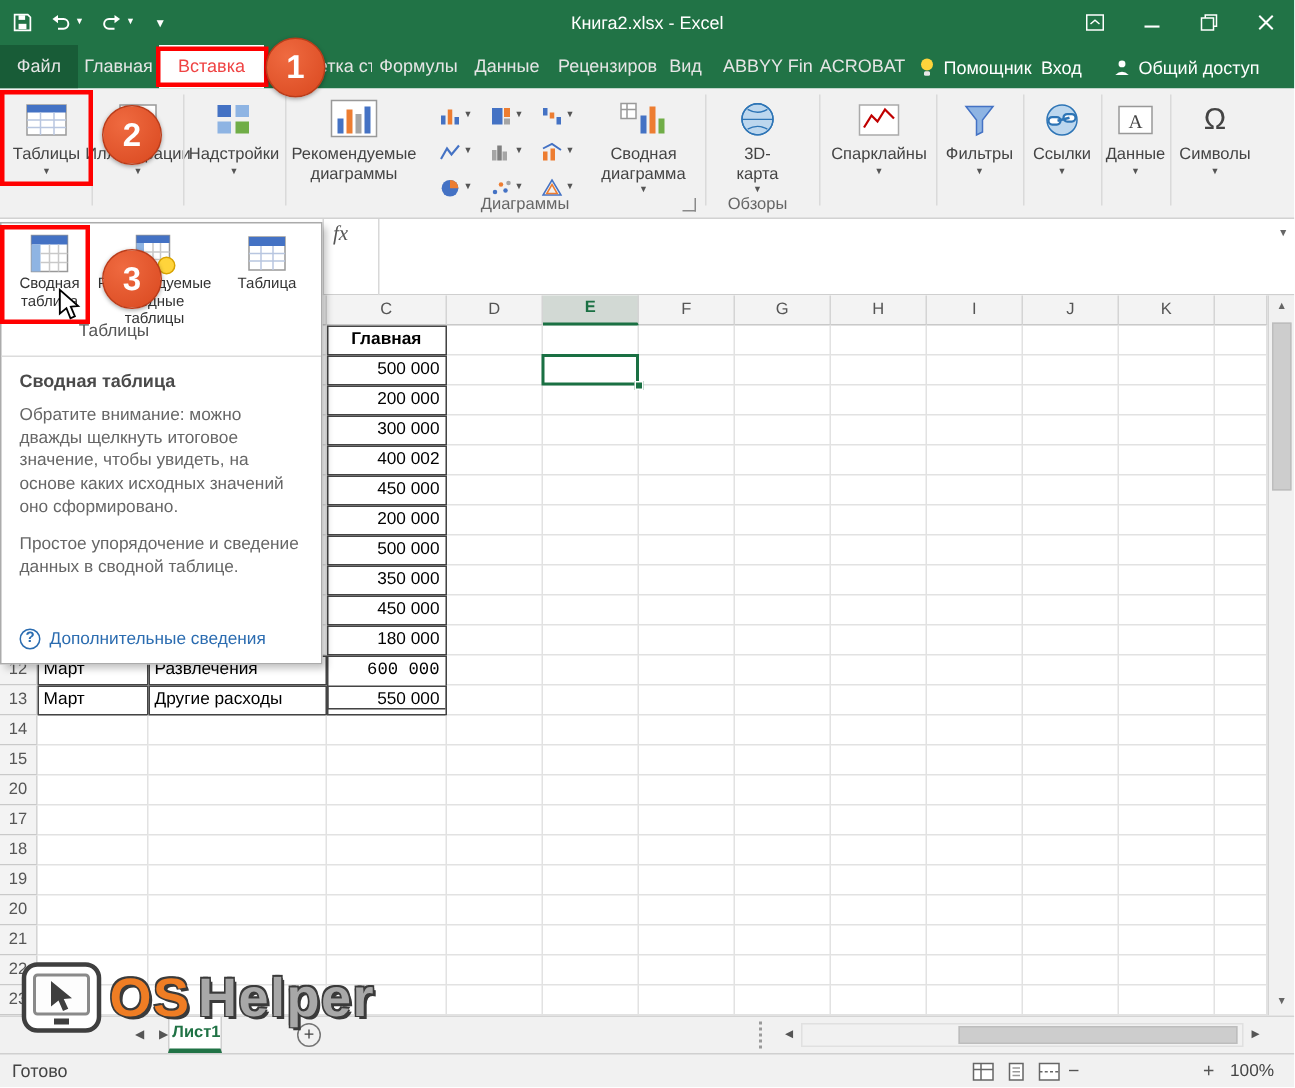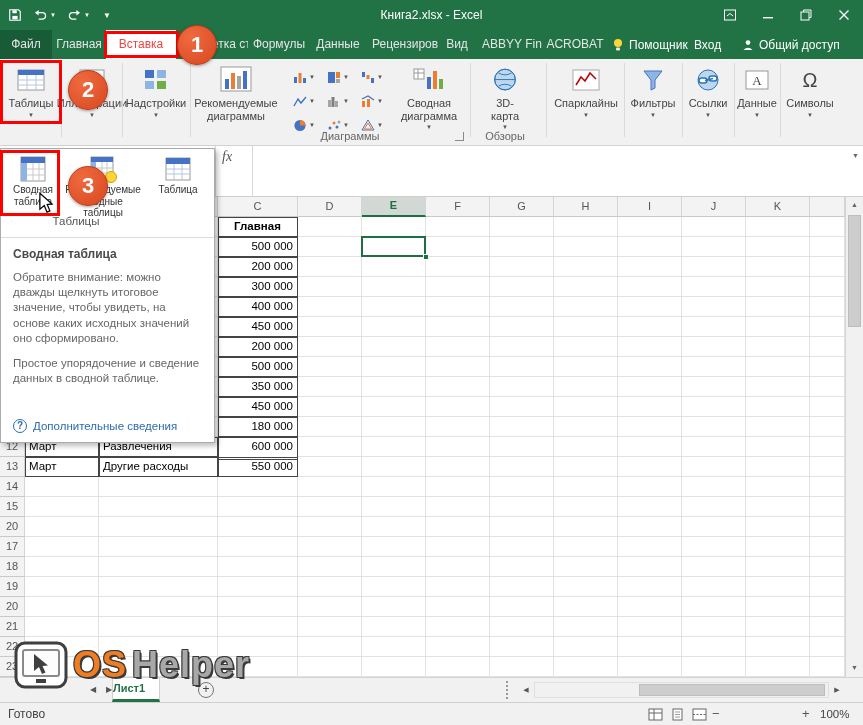--- a/index.html
+++ b/index.html
@@ -64,23 +64,23 @@
   .selhandle { position:absolute; width:6px; height:6px; background:#1a7043; border:1px solid #fff; z-index:4; }
 
   
   .vscroll { position:absolute; left:845px; top:197px; width:18px; height:480px; background:#f1f1f1; border-left:1px solid #d4d4d4; }
   .varrow { position:absolute; left:0; width:17px; height:16px; color:#666; font-size:7px; text-align:center; line-height:16px; }
   .vthumb { position:absolute; left:2px; top:18px; width:13px; height:112px; background:#cdcdcd; border:1px solid #bdbdbd; }
 
   
   .tabsrow { position:absolute; left:0; top:677px; width:863px; height:25px; background:#f1f1f1; border-top:1px solid #d4d4d4; }
   .snav { position:absolute; top:0; width:18px; height:24px; color:#555; font-size:8px; text-align:center; line-height:24px; }
-  .sheettab { position:absolute; left:112px; top:0; width:48px; height:24px; background:#fff;
+  .sheettab { position:absolute; left:112px; top:0; width:36px; height:24px; background:#fff;
         border-left:1px solid #d0d0d0; border-right:1px solid #d0d0d0; border-bottom:3px solid #217346;
-        color:#217346; font-weight:bold; font-size:11px; text-align:left; line-height:21px; }
+        color:#217346; font-weight:bold; font-size:11px; text-align:right; line-height:21px; }
   .addsheet { position:absolute; left:198px; top:4px; width:16px; height:16px; border:1px solid #757575;
         border-radius:50%; color:#444; font-size:12px; line-height:13px; text-align:center; }
   .hgrip { position:absolute; left:506px; top:3px; width:8px; height:18px; border-left:2px dotted #9a9a9a; }
   .harrow { position:absolute; top:4px; width:16px; height:16px; color:#555; font-size:7px; text-align:center; line-height:16px; }
   .htrack { position:absolute; left:534px; top:4px; width:295px; height:16px; background:#f1f1f1; border:1px solid #e0e0e0; }
   .hthumb { position:absolute; left:104px; top:1px; width:186px; height:12px; background:#cdcdcd; border:1px solid #bdbdbd; }
 
   
   .statusbar { position:absolute; left:0; top:702px; width:863px; height:23px; background:#f1f1f1;
         border-top:1px solid #d0d0d0; font-size:12px; color:#444; }
@@ -492,21 +492,21 @@
       <div class="g-cell" style="left: 426px; top: 80px; width: 64px; height: 20px;"></div>
       <div class="g-cell" style="left: 490px; top: 80px; width: 64px; height: 20px;"></div>
       <div class="g-cell" style="left: 554px; top: 80px; width: 64px; height: 20px;"></div>
       <div class="g-cell" style="left: 618px; top: 80px; width: 64px; height: 20px;"></div>
       <div class="g-cell" style="left: 682px; top: 80px; width: 64px; height: 20px;"></div>
       <div class="g-cell" style="left: 746px; top: 80px; width: 64px; height: 20px;"></div>
       <div class="g-cell" style="left: 810px; top: 80px; width: 35px; height: 20px;"></div>
       <div class="g-rowhdr" style="left: 0px; top: 100px; width: 25px; height: 20px;">5</div>
       <div class="g-cell" style="left: 25px; top: 100px; width: 74px; height: 20px;"></div>
       <div class="g-cell" style="left: 99px; top: 100px; width: 119px; height: 20px;"></div>
-      <div class="g-cell num blk" style="left: 218px; top: 100px; width: 80px; height: 20px;">400 000</div>
+      <div class="g-cell num blk" style="left: 218px; top: 100px; width: 80px; height: 20px;">400 002</div>
       <div class="g-cell" style="left: 298px; top: 100px; width: 64px; height: 20px;"></div>
       <div class="g-cell" style="left: 362px; top: 100px; width: 64px; height: 20px;"></div>
       <div class="g-cell" style="left: 426px; top: 100px; width: 64px; height: 20px;"></div>
       <div class="g-cell" style="left: 490px; top: 100px; width: 64px; height: 20px;"></div>
       <div class="g-cell" style="left: 554px; top: 100px; width: 64px; height: 20px;"></div>
       <div class="g-cell" style="left: 618px; top: 100px; width: 64px; height: 20px;"></div>
       <div class="g-cell" style="left: 682px; top: 100px; width: 64px; height: 20px;"></div>
       <div class="g-cell" style="left: 746px; top: 100px; width: 64px; height: 20px;"></div>
       <div class="g-cell" style="left: 810px; top: 100px; width: 35px; height: 20px;"></div>
       <div class="g-rowhdr" style="left: 0px; top: 120px; width: 25px; height: 20px;">6</div>
@@ -583,21 +583,21 @@
       <div class="g-cell" style="left: 426px; top: 220px; width: 64px; height: 20px;"></div>
       <div class="g-cell" style="left: 490px; top: 220px; width: 64px; height: 20px;"></div>
       <div class="g-cell" style="left: 554px; top: 220px; width: 64px; height: 20px;"></div>
       <div class="g-cell" style="left: 618px; top: 220px; width: 64px; height: 20px;"></div>
       <div class="g-cell" style="left: 682px; top: 220px; width: 64px; height: 20px;"></div>
       <div class="g-cell" style="left: 746px; top: 220px; width: 64px; height: 20px;"></div>
       <div class="g-cell" style="left: 810px; top: 220px; width: 35px; height: 20px;"></div>
       <div class="g-rowhdr" style="left: 0px; top: 240px; width: 25px; height: 20px;">12</div>
       <div class="g-cell blk" style="left: 25px; top: 240px; width: 74px; height: 20px;">Март</div>
       <div class="g-cell blk" style="left: 99px; top: 240px; width: 119px; height: 20px;">Развлечения</div>
-      <div class="g-cell num blk" style="left: 218px; top: 240px; width: 80px; height: 23px;">600 000</div>
+      <div class="g-cell num blk" style="left: 218px; top: 240px; width: 80px; height: 36px; font-family: Liberation Mono, monospace;">600 000</div>
       <div class="g-cell" style="left: 298px; top: 240px; width: 64px; height: 20px;"></div>
       <div class="g-cell" style="left: 362px; top: 240px; width: 64px; height: 20px;"></div>
       <div class="g-cell" style="left: 426px; top: 240px; width: 64px; height: 20px;"></div>
       <div class="g-cell" style="left: 490px; top: 240px; width: 64px; height: 20px;"></div>
       <div class="g-cell" style="left: 554px; top: 240px; width: 64px; height: 20px;"></div>
       <div class="g-cell" style="left: 618px; top: 240px; width: 64px; height: 20px;"></div>
       <div class="g-cell" style="left: 682px; top: 240px; width: 64px; height: 20px;"></div>
       <div class="g-cell" style="left: 746px; top: 240px; width: 64px; height: 20px;"></div>
       <div class="g-cell" style="left: 810px; top: 240px; width: 35px; height: 20px;"></div>
       <div class="g-rowhdr" style="left: 0px; top: 260px; width: 25px; height: 20px;">13</div>

